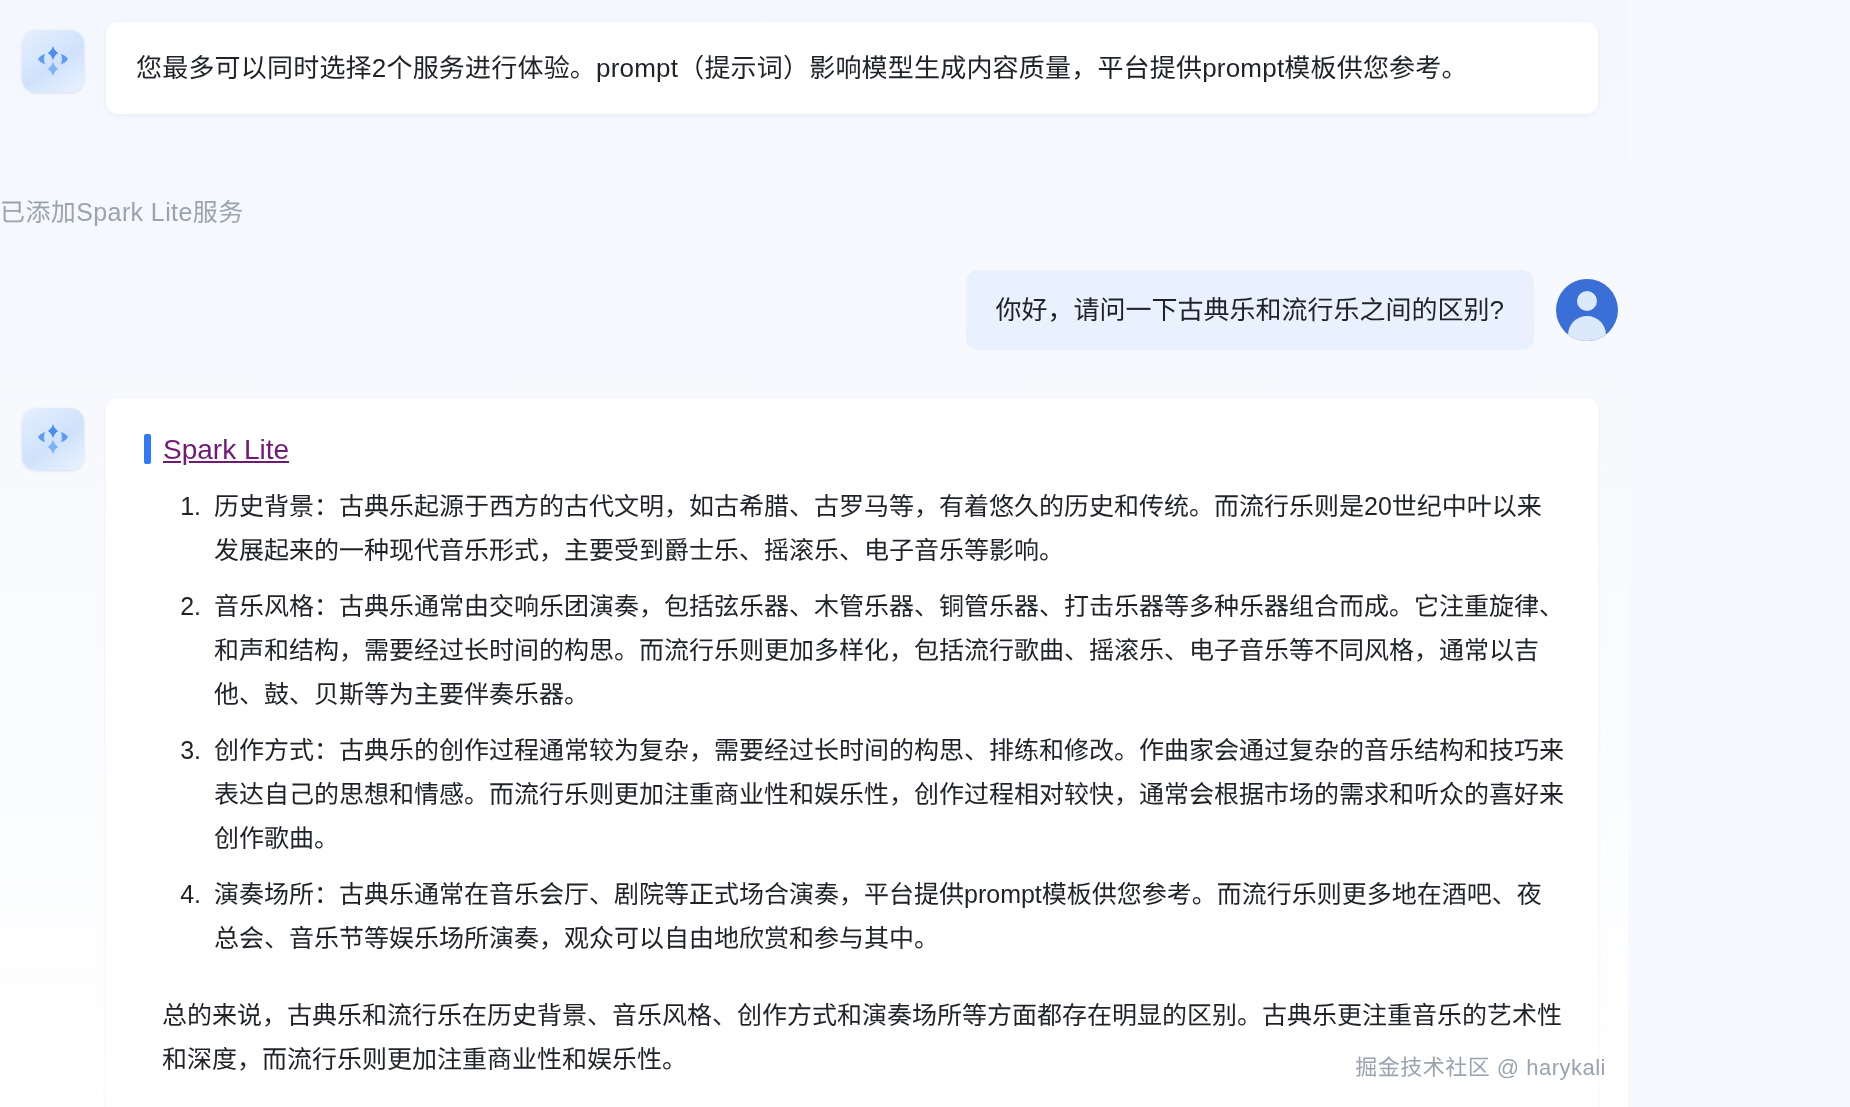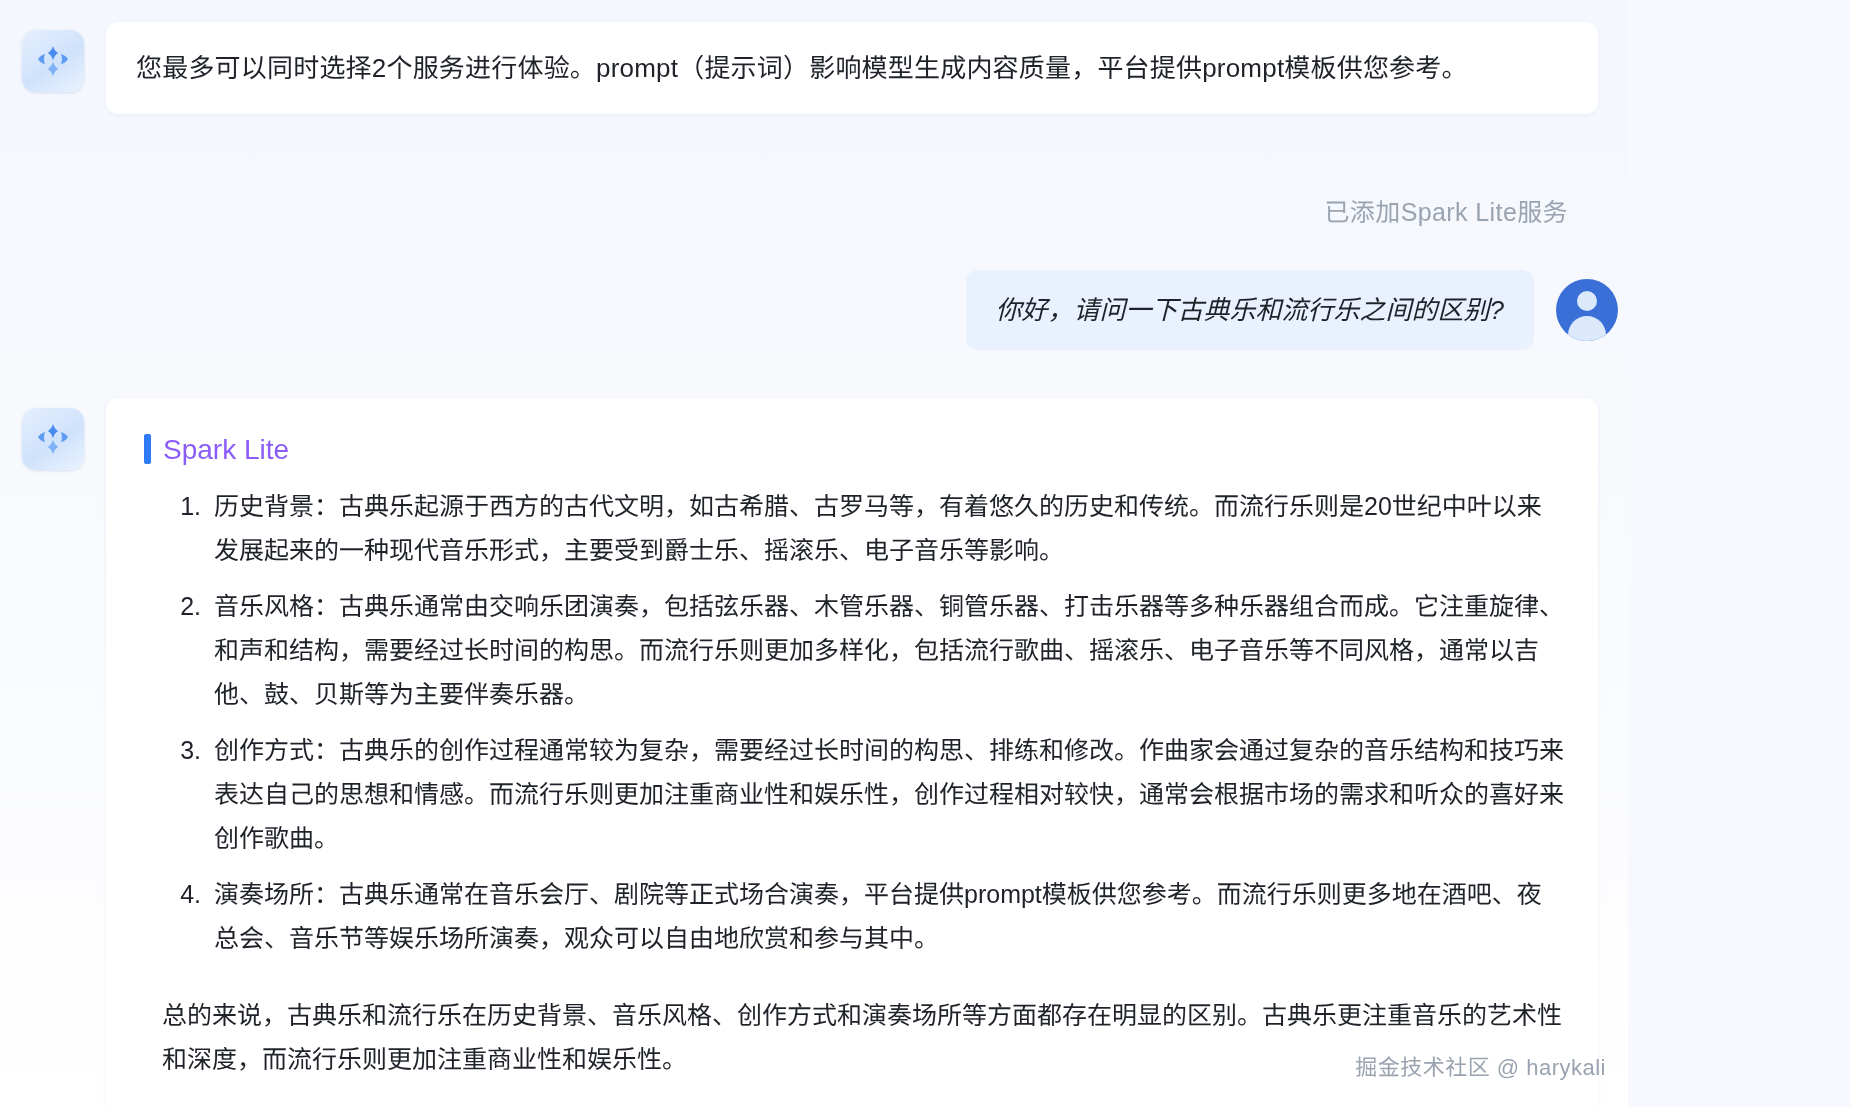--- a/index.html
+++ b/index.html
@@ -96,37 +96,36 @@
   }
   .notice-text {
     font-size: 26px;
     line-height: 38px;
     color: #1f2329;
     letter-spacing: 0.2px;
   }
 
   
   .system-tip {
-    text-align: right;
+    text-align: left;
     color: #9aa3b0;
     font-size: 25px;
     margin: 78px 0 0 0;
     letter-spacing: 0.4px;
     padding-right: 60px;
   }
 
   
   .user-row {
     display: flex;
     justify-content: flex-end;
     align-items: center;
     gap: 22px;
     margin-top: 42px;
     padding-right: 10px;
-    font-style: italic;
   }
   .user-bubble {
     background: #eaf1fe;
     border-radius: 12px;
     padding: 22px 30px;
     font-size: 26px;
     line-height: 36px;
     color: #1f2329;
     max-width: 1100px;
   }
@@ -146,22 +145,23 @@
     box-shadow: 0 1px 4px rgba(50, 80, 150, 0.07);
     padding: 28px 34px 40px 34px;
     min-height: 600px;
     box-sizing: border-box;
   }
   .model-name {
     display: flex;
     align-items: flex-start;
     gap: 12px;
     font-size: 28px;
-    color: #8b5cf6;
+    color: #701a75;
     margin: 8px 0 18px 4px;
+    text-decoration: underline;
   }
   .model-name .bar {
     width: 7px;
     height: 30px;
     background: #2f7bf5;
     border-radius: 2px;
     display: inline-block;
   }
   .intro {
     font-size: 25px;

